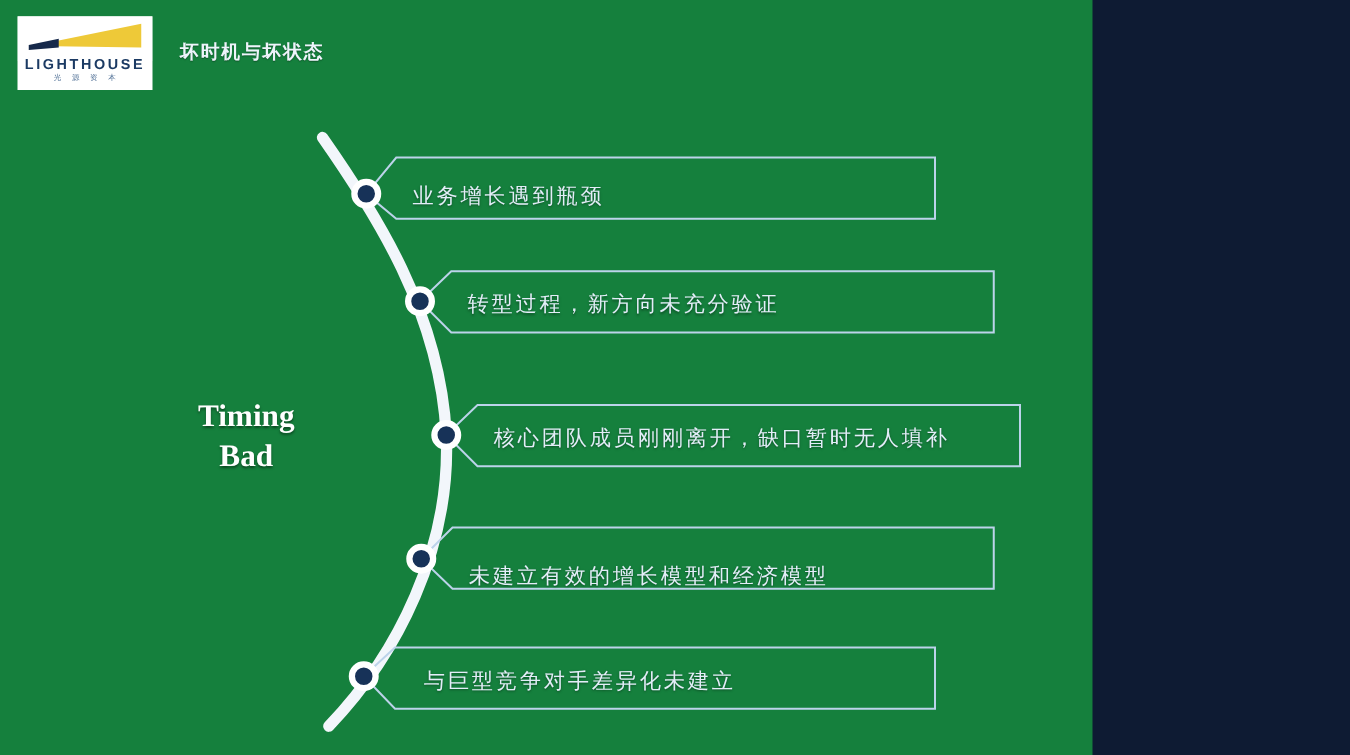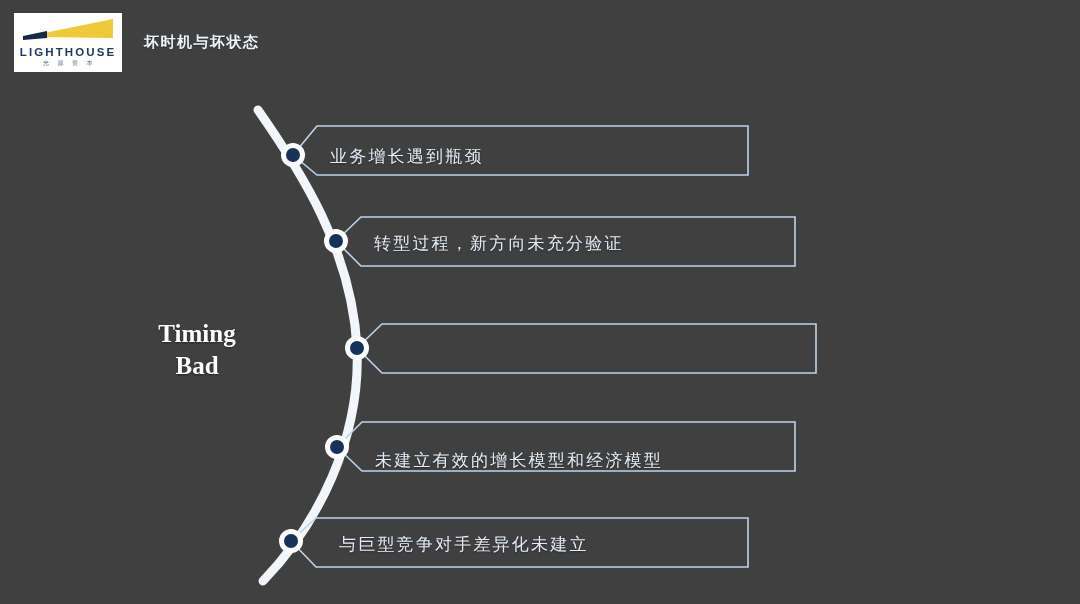--- a/index.html
+++ b/index.html
@@ -3,23 +3,23 @@
 <meta charset="utf-8">
 <title>Bad Timing</title>
 <style>
   html, body {
     margin: 0;
     padding: 0;
     background: #0e1b33;
   }
   #slide {
     position: relative;
-    width: 1080px;
+    width: 874px;
     height: 604px;
-    background: #404040;
+    background: #15803d;
     overflow: hidden;
     font-family: "Liberation Sans", "DejaVu Sans", sans-serif;
   }
 
   
   #logo-box {
     position: absolute;
     left: 14px;
     top: 13px;
     width: 108px;
@@ -146,16 +146,17 @@
 
     <circle cx="293" cy="155" r="9.5" fill="#173258" stroke="#ffffff" stroke-width="5"></circle>
     <circle cx="336" cy="241" r="9.5" fill="#173258" stroke="#ffffff" stroke-width="5"></circle>
     <circle cx="357" cy="348" r="9.5" fill="#173258" stroke="#ffffff" stroke-width="5"></circle>
     <circle cx="337" cy="447" r="9.5" fill="#173258" stroke="#ffffff" stroke-width="5"></circle>
     <circle cx="291" cy="541" r="9.5" fill="#173258" stroke="#ffffff" stroke-width="5"></circle>
   </svg>
 
   <div class="callout-text" style="left:330px; top:145px;">业务增长遇到瓶颈</div>
   <div class="callout-text" style="left:374px; top:232px;">转型过程，新方向未充分验证</div>
+  <div class="callout-text" style="left:395px; top:339px;">核心团队成员刚刚离开，缺口暂时无人填补</div>
   <div class="callout-text" style="left:375px; top:437px;margin-top:12px;">未建立有效的增长模型和经济模型</div>
   <div class="callout-text" style="left:327px; top:533px;margin-left:12px;">与巨型竞争对手差异化未建立</div>
 
 </div>
 
 </body></html>

